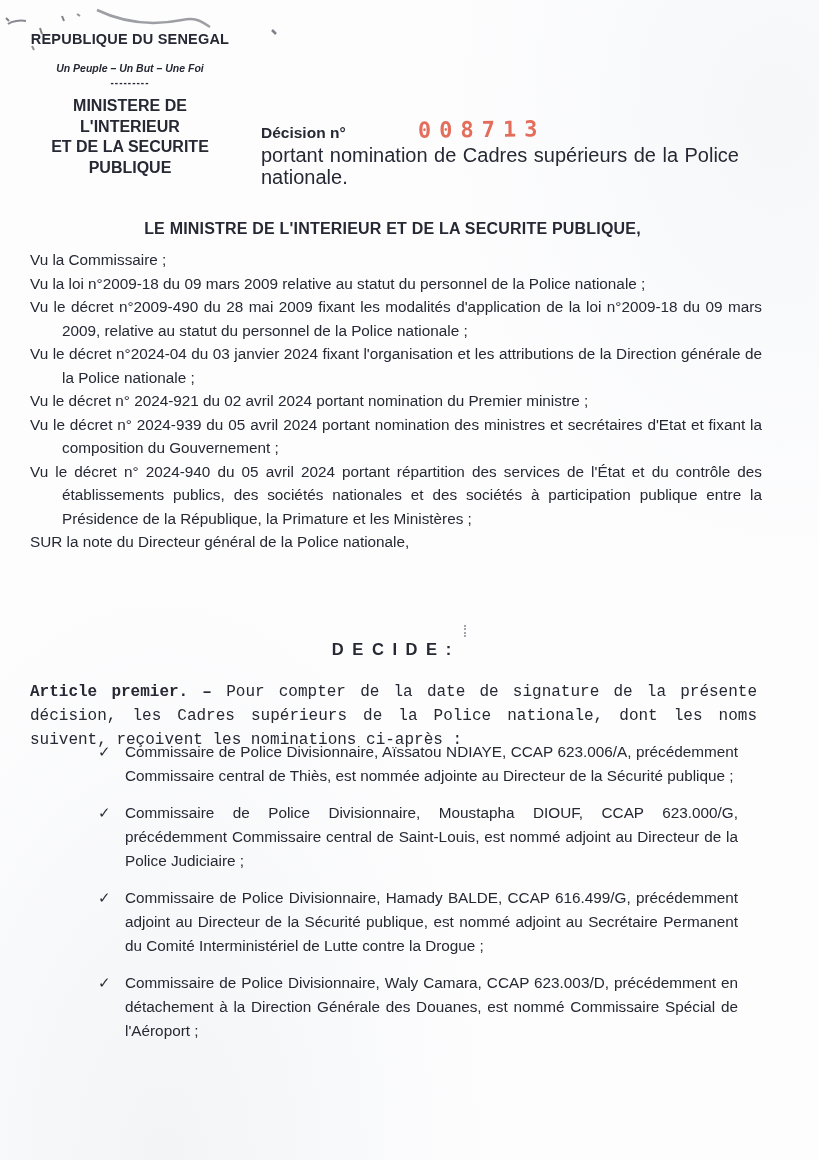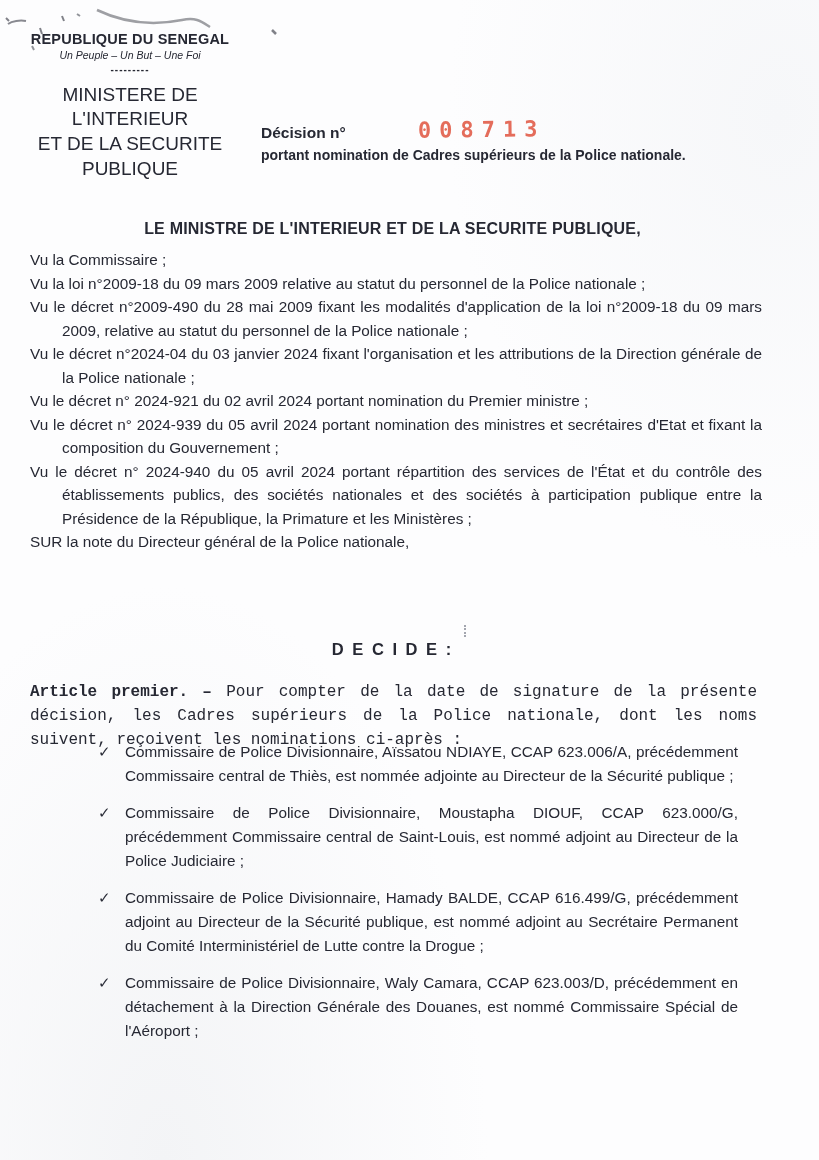--- a/index.html
+++ b/index.html
@@ -19,44 +19,44 @@
   }
   .scan-marks { position: absolute; top: 2px; left: 2px; }
   .letterhead {
     position: absolute;
     top: 30px; left: 24px;
     width: 212px;
     text-align: center;
     line-height: 1.25;
   }
   .letterhead .country { font-weight: bold; font-size: 14.5px; letter-spacing: .2px; }
-  .letterhead .motto { font-weight: normal; font-style: italic; font-size: 10.5px; margin-top: 1px; }
+  .letterhead .motto { font-weight: bold; font-style: italic; font-size: 10.5px; margin-top: 14px; }
   .letterhead .sep { font-weight: bold; font-size: 10px; letter-spacing: 1px; margin-top: 2px; }
-  .letterhead .ministry { font-weight: normal; font-size: 19px; margin-top: 6px; line-height: 1.3; }
+  .letterhead .ministry { font-weight: bold; font-size: 16px; margin-top: 6px; line-height: 1.3; }
   .decision-block {
     position: absolute;
     top: 112px; left: 261px;
     width: 478px;
   }
   .decision-line1 { display: flex; align-items: flex-end; height: 30px; }
   .decision-label { font-weight: bold; font-size: 15.5px; padding-top: 7px; }
   .stamp {
     margin-left: 72px;
     font-family: "DejaVu Sans Mono", monospace;
     font-size: 22px;
     font-weight: bold;
     color: #e0543f;
     letter-spacing: 8px;
     transform: rotate(-0.6deg);
     opacity: .85;
   }
   .decision-subject {
     margin: 3px 0 0 0;
-    font-weight: bold;
-    font-size: 14px;
+    font-weight: normal;
+    font-size: 20px;
     line-height: 21.5px;
     text-align: justify;
   }
   .author-heading {
     position: absolute;
     top: 220px; left: 30px;
     width: 725px;
     text-align: center;
     font-weight: bold;
     font-size: 16px;

